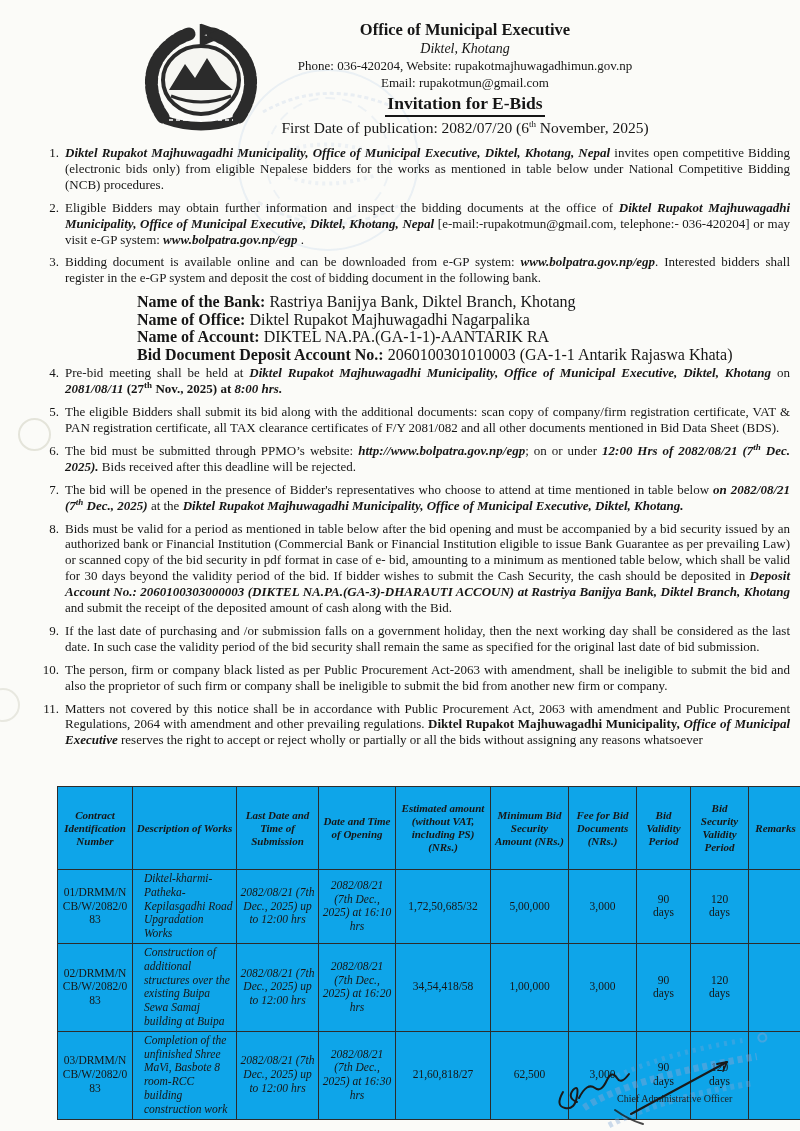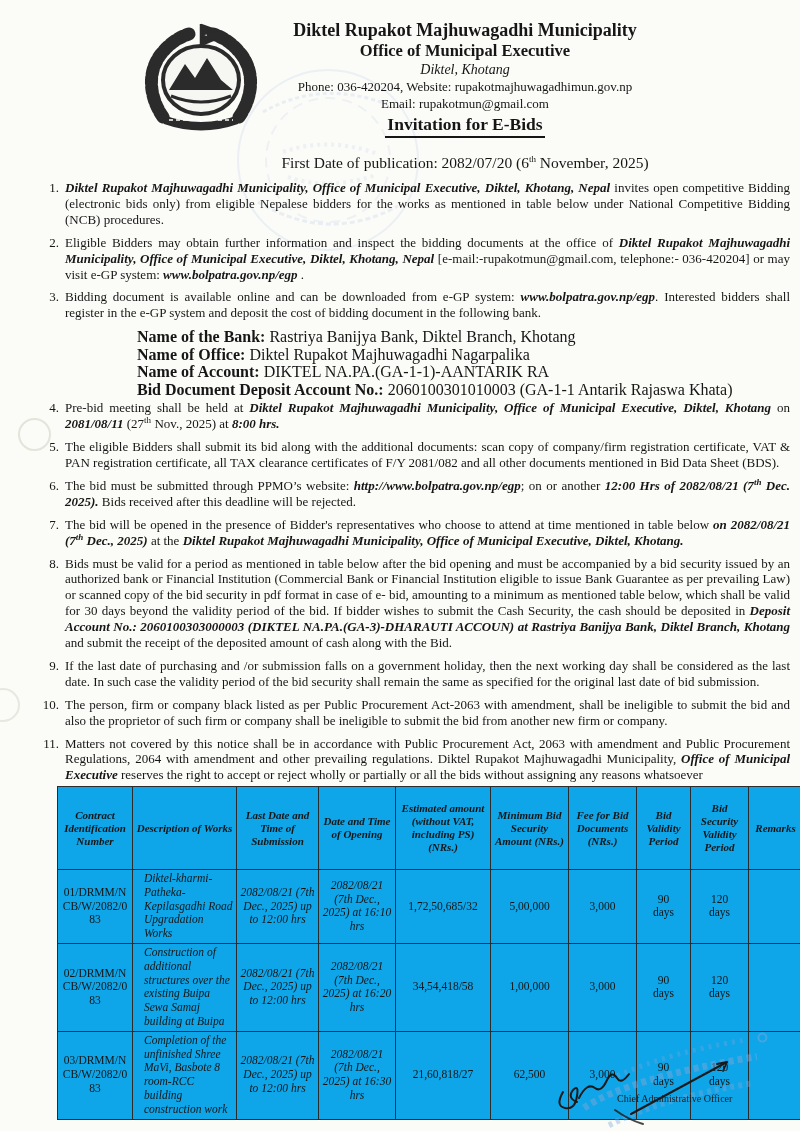--- a/index.html
+++ b/index.html
@@ -9,37 +9,37 @@
 
   
   .header{position:relative;padding-top:20px;margin-left:150px;width:630px;text-align:center;}
   .muni{font-size:18px;font-weight:bold;line-height:21px;}
   .office{font-size:16.5px;font-weight:bold;line-height:20px;}
   .loc{font-size:14px;line-height:17px;font-style:italic;}
   .contact{font-size:13px;line-height:17px;}
   .email{font-size:13px;line-height:17px;}
   .title{font-size:17.5px;font-weight:bold;line-height:24px;}
   .title .ul{border-bottom:2px solid #161616;display:inline-block;padding:0 2px 0 2px;}
-  .pub{font-size:15.5px;line-height:21px;margin-top:14px;}
+  .pub{font-size:15.5px;line-height:21px;margin-top:0;}
 
   
   .logo{position:absolute;left:143px;top:22px;width:116px;height:114px;}
 
   
   .stamp-top{position:absolute;left:228px;top:42px;width:215px;height:235px;opacity:.55;pointer-events:none;}
   .stamp-sign{position:absolute;left:560px;top:1030px;width:230px;height:100px;opacity:.8;pointer-events:none;}
   .hole{position:absolute;border-radius:50%;border:2.5px solid #e4e4da;background:transparent;}
   .hole1{left:18px;top:418px;width:29px;height:29px;}
   .hole2{left:-14px;top:688px;width:30px;height:30px;border-color:#e8e8e0;}
 
   
   .notice{margin-top:7px;padding-left:65px;padding-right:10px;}
   .nitem{position:relative;font-size:13px;line-height:15.9px;text-align:justify;margin-bottom:7px;width:725px;}
   .nitem .num{position:absolute;left:-30px;top:0;width:24px;text-align:right;}
-  .bold{font-weight:normal;}
+  .bold{font-weight:bold;}
   .bi{font-weight:bold;font-style:italic;}
   sup{font-size:9px;line-height:0;}
 
   
   .bank{margin:2px 0 2px 72px;line-height:17.5px;}
   .bank .bl{font-weight:bold;}
 
   
   .tblwrap{position:absolute;left:57px;top:786px;width:743px;background:#0ea5e9;}
   table{border-collapse:collapse;table-layout:fixed;width:745px;}
@@ -84,42 +84,41 @@
     <ellipse cx="58" cy="58" rx="38" ry="34" fill="#f6f6f2" stroke="#2b2b2b" stroke-width="4"></ellipse>
 
     <path d="M26 68 L42 42 L52 56 L64 36 L78 58 L90 68 Z" fill="#2b2b2b"></path>
     <path d="M28 74 q30 12 60 0" stroke="#2b2b2b" stroke-width="3" fill="none"></path>
 
     <path d="M18 92 q40 16 80 0 l-3 10 q-37 13 -74 0 Z" fill="#2b2b2b"></path>
     <path d="M26 98 h64" stroke="#ffffff" stroke-width="1.6" stroke-dasharray="4 3"></path>
   </svg>
 
   <div class="header">
-    <div class="muni">Diktel Rupakot Majhuwagadhi Municipality</div>
     <div class="office">Office of Municipal Executive</div>
     <div class="loc">Diktel, Khotang</div>
     <div class="contact">Phone: 036-420204, Website: rupakotmajhuwagadhimun.gov.np</div>
     <div class="email">Email: rupakotmun@gmail.com</div>
     <div class="title"><span class="ul">Invitation for E-Bids</span></div>
     <div class="pub" id="pub-line"><span>First Date of publication: 2082/07/20 (6</span><sup>th</sup><span> November, 2025)</span></div>
   </div>
 
   <div class="notice" id="notice-list">
       <div class="nitem"><span class="num">1.</span><span class="bi">Diktel Rupakot Majhuwagadhi Municipality, Office of Municipal Executive, Diktel, Khotang, Nepal</span><span> invites open competitive Bidding (electronic bids only) from eligible Nepalese bidders for the works as mentioned in table below under National Competitive Bidding (NCB) procedures.</span></div>
       <div class="nitem"><span class="num">2.</span><span>Eligible Bidders may obtain further information and inspect the bidding documents at the office of </span><span class="bi">Diktel Rupakot Majhuwagadhi Municipality, Office of Municipal Executive, Diktel, Khotang, Nepal</span><span> [e-mail:-rupakotmun@gmail.com, telephone:- 036-420204] or may visit e-GP system: </span><span class="bi">www.bolpatra.gov.np/egp</span><span> .</span></div>
       <div class="nitem"><span class="num">3.</span><span>Bidding document is available online and can be downloaded from e-GP system: </span><span class="bi">www.bolpatra.gov.np/egp</span><span>. Interested bidders shall register in the e-GP system and deposit the cost of bidding document in the following bank.</span></div>
       <div class="bank">
         <div><span class="bl">Name of the Bank:</span><span> Rastriya Banijya Bank, Diktel Branch, Khotang</span></div>
         <div><span class="bl">Name of Office:</span><span> Diktel Rupakot Majhuwagadhi Nagarpalika</span></div>
         <div><span class="bl">Name of Account:</span><span> DIKTEL NA.PA.(GA-1-1)-AANTARIK RA</span></div>
         <div><span class="bl">Bid Document Deposit Account No.:</span><span> 2060100301010003 (GA-1-1 Antarik Rajaswa Khata)</span></div>
       </div>
       <div class="nitem"><span class="num">4.</span><span>Pre-bid meeting shall be held at </span><span class="bi">Diktel Rupakot Majhuwagadhi Municipality, Office of Municipal Executive, Diktel, Khotang</span><span> on </span><span class="bi">2081/08/11</span><span class="bold"> (27</span><sup class="bold">th</sup><span class="bold"> Nov., 2025) at </span><span class="bi">8:00 hrs.</span></div>
       <div class="nitem"><span class="num">5.</span><span>The eligible Bidders shall submit its bid along with the additional documents: scan copy of company/firm registration certificate, VAT &amp; PAN registration certificate, all TAX clearance certificates of F/Y 2081/082 and all other documents mentioned in Bid Data Sheet (BDS).</span></div>
-      <div class="nitem"><span class="num">6.</span><span>The bid must be submitted through PPMO’s website: </span><span class="bi">http://www.bolpatra.gov.np/egp</span><span>; on or another </span><span class="bi">12:00 Hrs of 2082/08/21 (7</span><sup class="bi">th</sup><span class="bi"> Dec. 2025).</span><span> Bids received after this deadline will be rejected.</span></div>
+      <div class="nitem"><span class="num">6.</span><span>The bid must be submitted through PPMO’s website: </span><span class="bi">http://www.bolpatra.gov.np/egp</span><span>; on or under </span><span class="bi">12:00 Hrs of 2082/08/21 (7</span><sup class="bi">th</sup><span class="bi"> Dec. 2025).</span><span> Bids received after this deadline will be rejected.</span></div>
       <div class="nitem"><span class="num">7.</span><span>The bid will be opened in the presence of Bidder's representatives who choose to attend at time mentioned in table below </span><span class="bi">on 2082/08/21 (7</span><sup class="bi">th</sup><span class="bi"> Dec., 2025)</span><span> at the </span><span class="bi">Diktel Rupakot Majhuwagadhi Municipality, Office of Municipal Executive, Diktel, Khotang.</span></div>
       <div class="nitem"><span class="num">8.</span><span>Bids must be valid for a period as mentioned in table below after the bid opening and must be accompanied by a bid security issued by an authorized bank or Financial Institution (Commercial Bank or Financial Institution eligible to issue Bank Guarantee as per prevailing Law) or scanned copy of the bid security in pdf format in case of e- bid, amounting to a minimum as mentioned table below, which shall be valid for 30 days beyond the validity period of the bid. If bidder wishes to submit the Cash Security, the cash should be deposited in </span><span class="bi">Deposit Account No.: 2060100303000003 (DIKTEL NA.PA.(GA-3)-DHARAUTI ACCOUN) at Rastriya Banijya Bank, Diktel Branch, Khotang</span><span> and submit the receipt of the deposited amount of cash along with the Bid.</span></div>
       <div class="nitem"><span class="num">9.</span><span>If the last date of purchasing and /or submission falls on a government holiday, then the next working day shall be considered as the last date. In such case the validity period of the bid security shall remain the same as specified for the original last date of bid submission.</span></div>
       <div class="nitem"><span class="num">10.</span><span>The person, firm or company black listed as per Public Procurement Act-2063 with amendment, shall be ineligible to submit the bid and also the proprietor of such firm or company shall be ineligible to submit the bid from another new firm or company.</span></div>
       <div class="nitem"><span class="num">11.</span><span>Matters not covered by this notice shall be in accordance with Public Procurement Act, 2063 with amendment and Public Procurement Regulations, 2064 with amendment and other prevailing regulations. </span><span class="bold">Diktel Rupakot Majhuwagadhi Municipality, </span><span class="bi">Office of Municipal Executive</span><span> reserves the right to accept or reject wholly or partially or all the bids without assigning any reasons whatsoever</span></div>
     </div>
 
   <div class="hole hole1"></div>
   <div class="hole hole2"></div>
 

